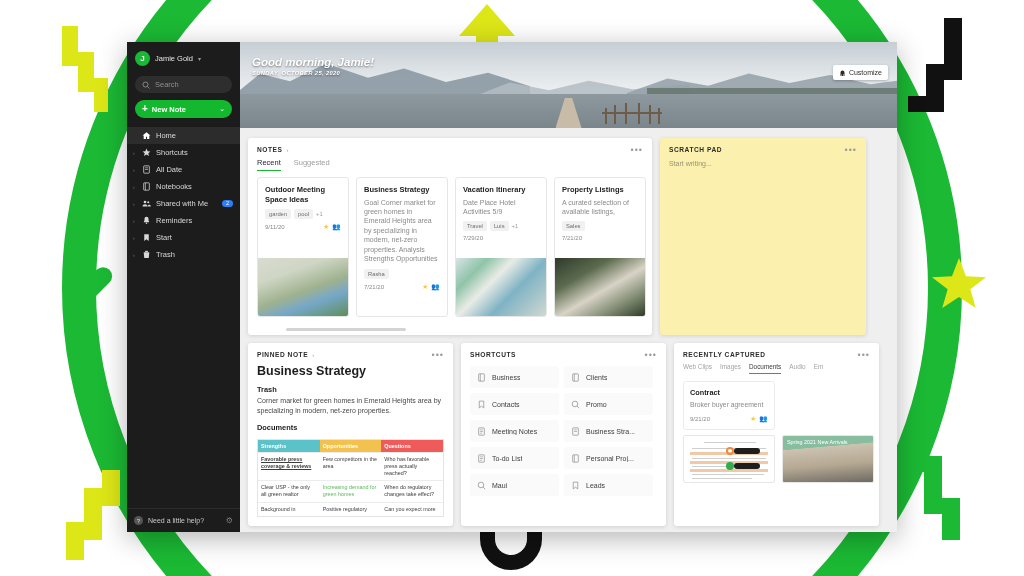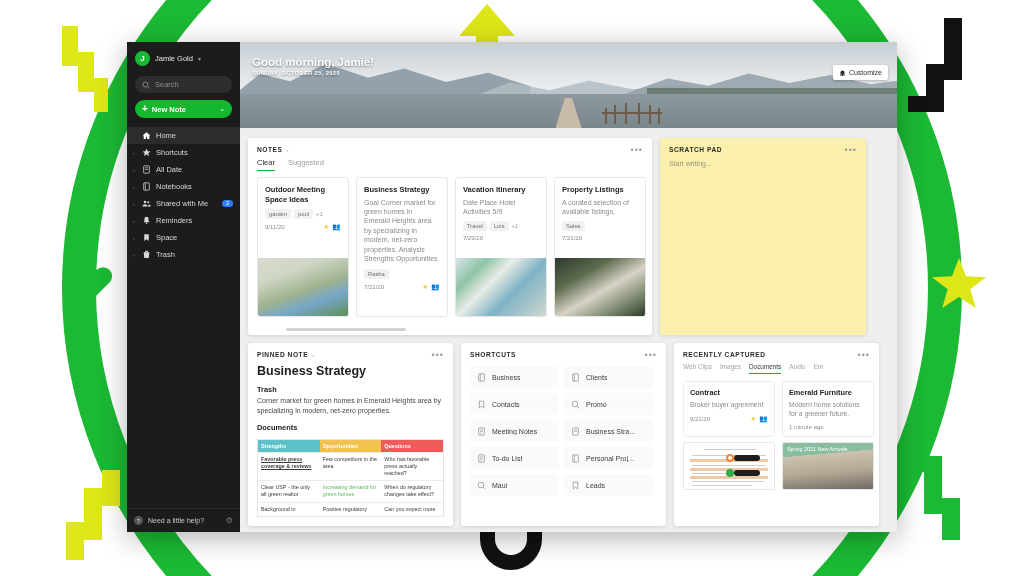--- a/index.html
+++ b/index.html
@@ -184,21 +184,21 @@
     clip-path: polygon(36% 0%, 64% 0%, 100% 100%, 0% 100%);
   }
   .hero .piling {
     position:absolute; bottom:4px; width:2px; background:#6e5b48;
   }
   .hero .rail {
     position:absolute; bottom:6px; height:10px; width:30px;
     border-top:2px solid #6e5b48;
   }
 
-  .greet { position:absolute; left:12px; top:14px; color:#fff; }
+  .greet { position:absolute; left:12px; top:14px; color:#fff;font-style:italic; }
   .greet h1 { font-size:11.5px; font-weight:bold; text-shadow:0 1px 2px rgba(0,0,0,.45); }
   .greet .date { font-size:5.8px; letter-spacing:.35px; margin-top:2px;
     text-shadow:0 1px 2px rgba(0,0,0,.45); font-weight:bold; }
 
   .customize {
     position:absolute; right:9px; top:23px;
     background:#fff; border-radius:2px; height:15px;
     display:flex; align-items:center; gap:3px; padding:0 6px;
     font-size:7px; color:#2c2c2c; box-shadow:0 1px 3px rgba(0,0,0,.25);
   }
@@ -443,21 +443,21 @@
         <span class="nlabel">Reminders</span>
       </div>
 
       <div class="nav-item">
         <span class="disc">›</span>
         <span class="nic">
           <svg width="9" height="9" viewBox="0 0 16 16">
               <path d="M4 2h8v12l-4-3-4 3z" fill="#d8d8d8"></path>
             </svg>
         </span>
-        <span class="nlabel">Space</span>
+        <span class="nlabel">Start</span>
       </div>
 
       <div class="nav-item">
         <span class="disc">›</span>
         <span class="nic">
           <svg width="9" height="9" viewBox="0 0 16 16">
               <path d="M3 4h10l-1 10H4z" fill="#d8d8d8"></path>
               <rect x="5.5" y="1.5" width="5" height="2" fill="#d8d8d8"></rect>
             </svg>
         </span>
@@ -509,21 +509,21 @@
       <div class="row">
 
         <section class="card notes-card">
           <div class="card-head">
             <span class="ttl">NOTES</span>
             <span class="arw">›</span>
             <span class="dots">•••</span>
           </div>
 
           <div class="tabs">
-            <div class="tab active">Clear</div>
+            <div class="tab active">Recent</div>
             <div class="tab">Suggested</div>
           </div>
 
           <div class="note-strip">
 
             <article class="note">
               <div class="nt">Outdoor Meeting Space Ideas</div>
               <div class="tagrow">
                 <span class="tag">garden</span>
                 <span class="tag">pool</span>
@@ -746,27 +746,20 @@
               <div class="rs">Broker buyer agreement</div>
               <div class="rm">
                 <span class="d">9/21/20</span>
                 <span class="icons" style="margin-left:auto;display:flex;gap:3px;">
                   <span class="ic-star">★</span>
                   <span class="ic-share">👥</span>
                 </span>
               </div>
             </article>
 
-            <article class="rc-item">
-              <div class="rt">Emerald Furniture</div>
-              <div class="rs">Modern home solutions for a greener future.</div>
-              <div class="rm">
-                <span class="d">1 minute ago</span>
-              </div>
-            </article>
           </div>
 
           <div class="rc-thumbs">
             <div class="rc-th doc-th">
               <div class="ln" style="top:6px;  width:52px; left:20px;"></div>
               <div class="ln" style="top:12px; width:74px;"></div>
               <div class="band" style="top:16px;"></div>
               <div class="ln" style="top:22px; width:74px;"></div>
               <div class="band" style="top:25px;"></div>
               <div class="ln" style="top:30px; width:68px;"></div>

